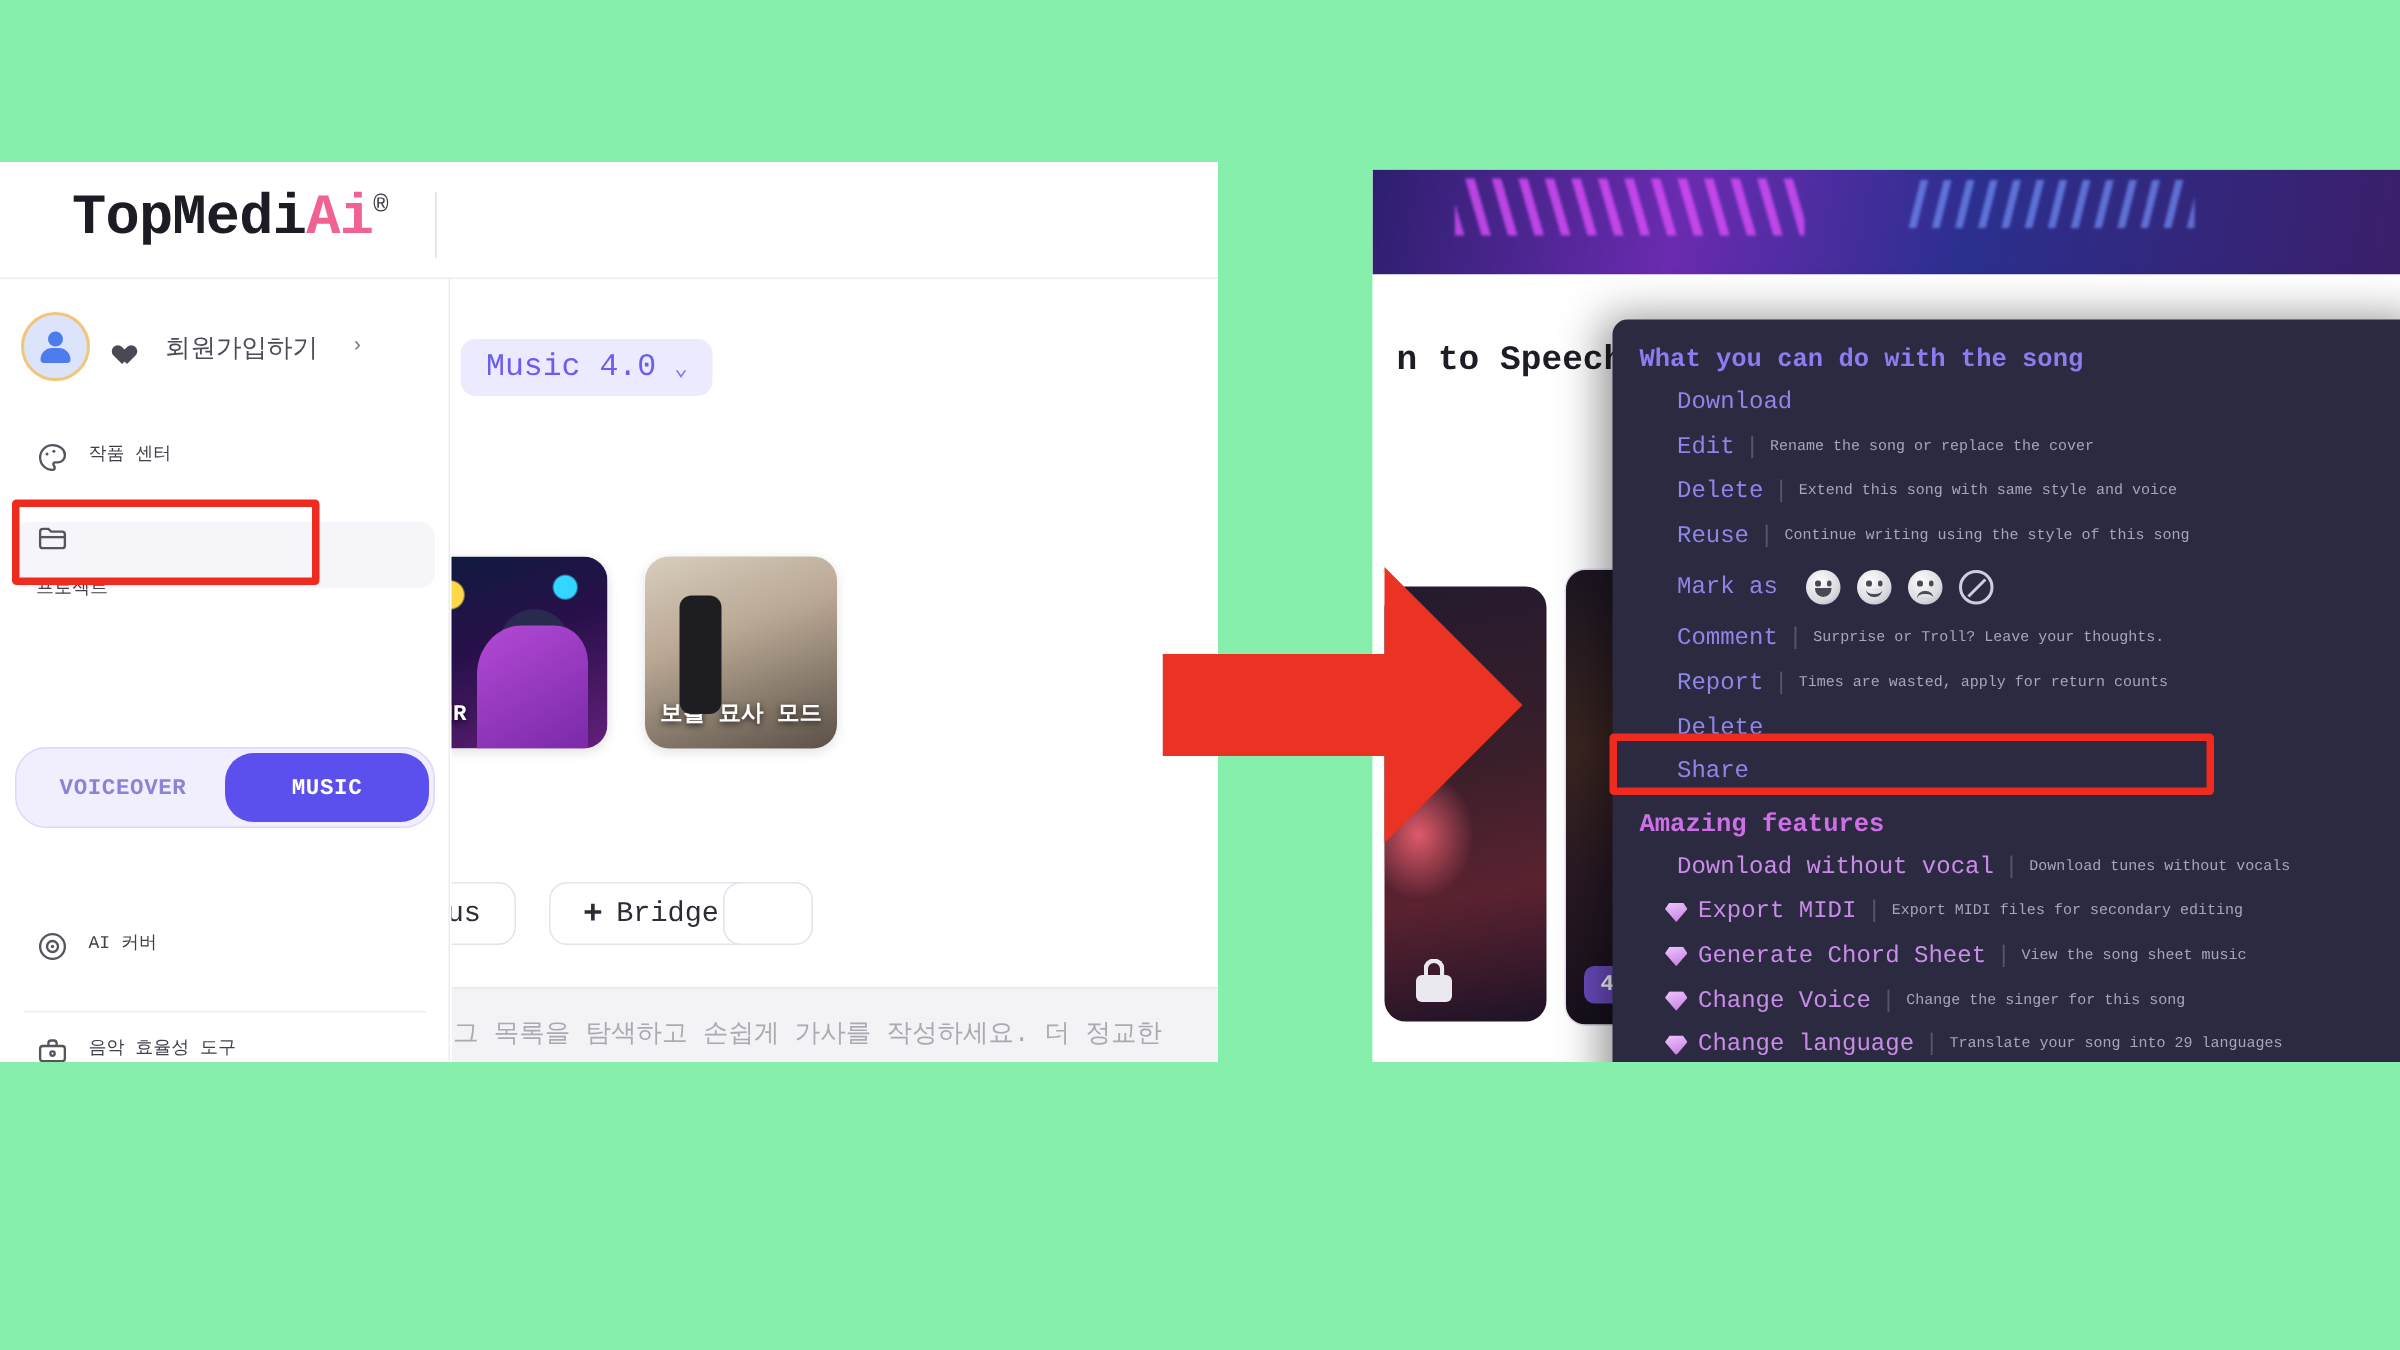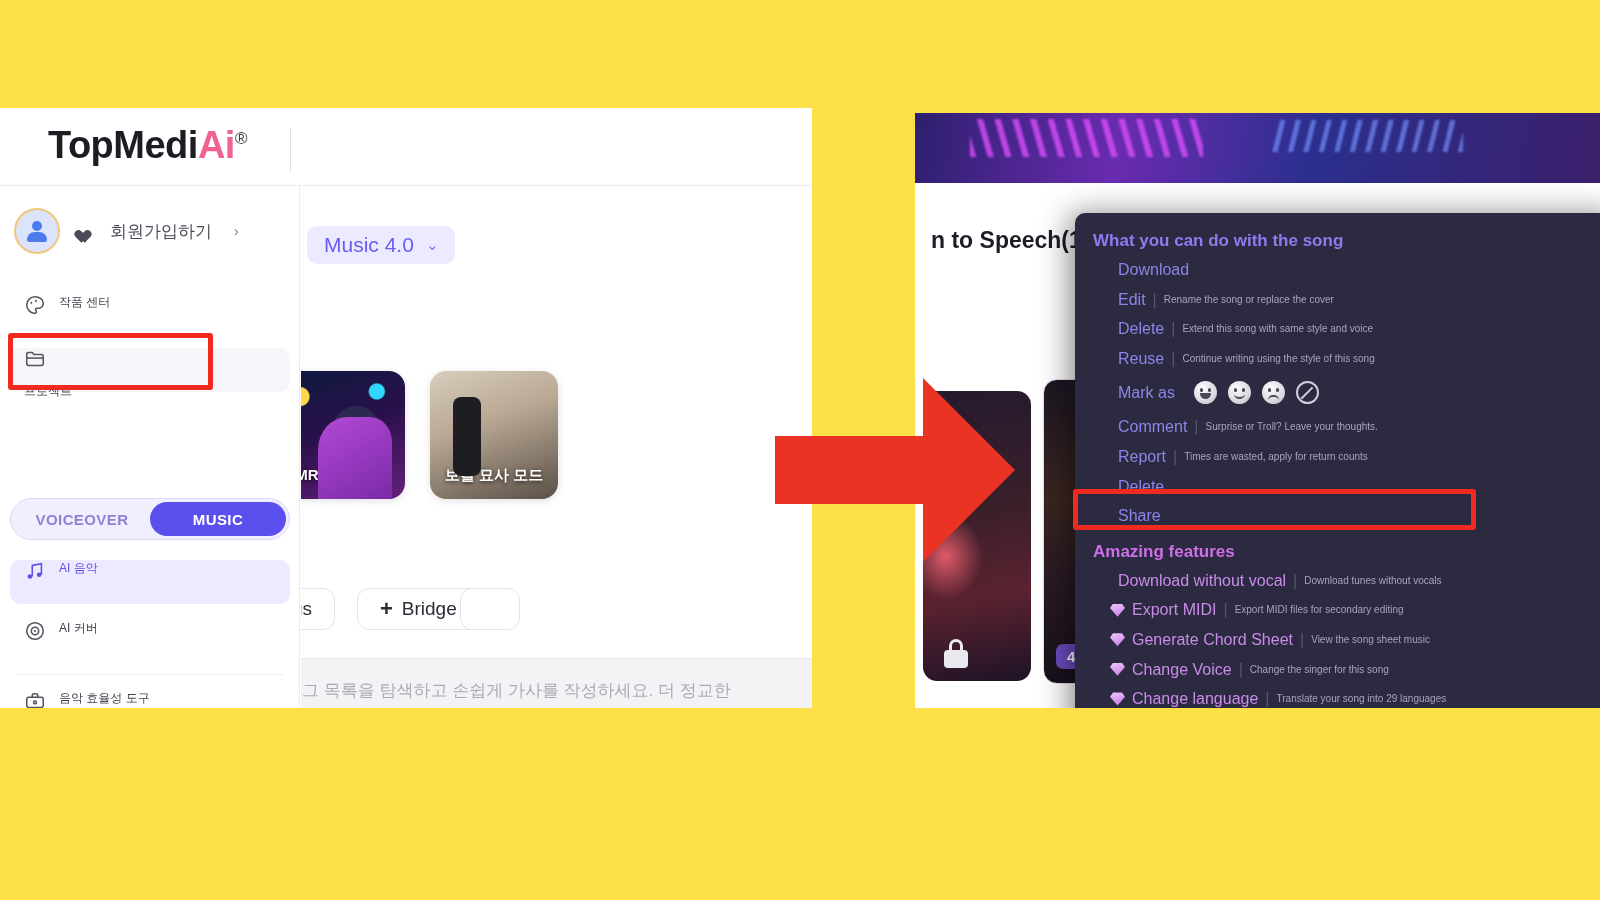--- a/index.html
+++ b/index.html
@@ -2,21 +2,21 @@
 <html><head>
 <meta charset="utf-8">
 <style>
   * { box-sizing: border-box; margin: 0; padding: 0; }
   html, body {
     width: 1600px; height: 900px;
     background: #ffffff;
     font-family: "Liberation Sans", "DejaVu Sans", sans-serif;
     overflow: hidden;
   }
-  #stage { position: relative; width: 1600px; height: 900px; background: #fde047; }
+  #stage { position: relative; width: 1600px; height: 900px; background: #86efac; font-family: Liberation Mono, monospace; }
 
   
   .left-panel {
     position: absolute; left: 0; top: 108px;
     width: 812px; height: 600px;
     background: #ffffff;
     overflow: hidden;
   }
   .lp-header {
     position: absolute; left: 0; top: 0; width: 812px; height: 78px;
@@ -106,21 +106,21 @@
     display: flex; align-items: flex-start; gap: 13px; padding-left: 14px;
     border-radius: 10px; font-size: 12px; color: #3f3f4c;
   }
   .nav-item.shaded { background: #f6f6fa; }
   .nav-item.active { background: #edeaff; color: #5b50e8; font-weight: 500; }
   .nav-ico { width: 22px; height: 22px; flex: 0 0 22px; color: #55555f; }
   .nav-ico svg { display:block; width:22px; height:22px; }
 
   .seg-wrap {
     position: absolute; left: 10px; top: 312px;
-    width: 280px; height: 42px; border-radius: 21px;
+    width: 280px; height: 54px; border-radius: 21px;
     background: #f1effd; border: 1px solid #ddd8fb;
     display: flex; align-items: center; padding: 3px;
   }
   .seg {
     flex: 1; height: 100%; display: flex; align-items: center; justify-content: center;
     font-size: 15px; font-weight: 700; letter-spacing: 0.4px; color: #8b84d6;
     border-radius: 19px;
   }
   .seg.on { background: #5b50ed; color: #fff; }
 
@@ -383,30 +383,20 @@
           </svg>
         </span>
         <span>프로젝트</span>
       </div>
 
       <div class="seg-wrap">
         <div class="seg">VOICEOVER</div>
         <div class="seg on">MUSIC</div>
       </div>
 
-      <div class="nav-item active" style="top:374px;">
-        <span class="nav-ico" style="color:#5b50e8">
-          <svg viewBox="0 0 24 24" fill="none" stroke="currentColor" stroke-width="1.7">
-            <path d="M9 18V6l10-2v12"></path>
-            <circle cx="6.5" cy="18" r="2.5" fill="currentColor" stroke="none"></circle>
-            <circle cx="16.5" cy="16" r="2.5" fill="currentColor" stroke="none"></circle>
-          </svg>
-        </span>
-        <span>AI 음악</span>
-      </div>
 
       <div class="nav-item" style="top:434px;">
         <span class="nav-ico">
           <svg viewBox="0 0 24 24" fill="none" stroke="currentColor" stroke-width="1.7">
             <circle cx="12" cy="12" r="9"></circle>
               <circle cx="12" cy="12" r="4"></circle>
             <circle cx="12" cy="12" r="1.2" fill="currentColor" stroke="none"></circle>
           </svg>
         </span>
         <span>AI 커버</span>

